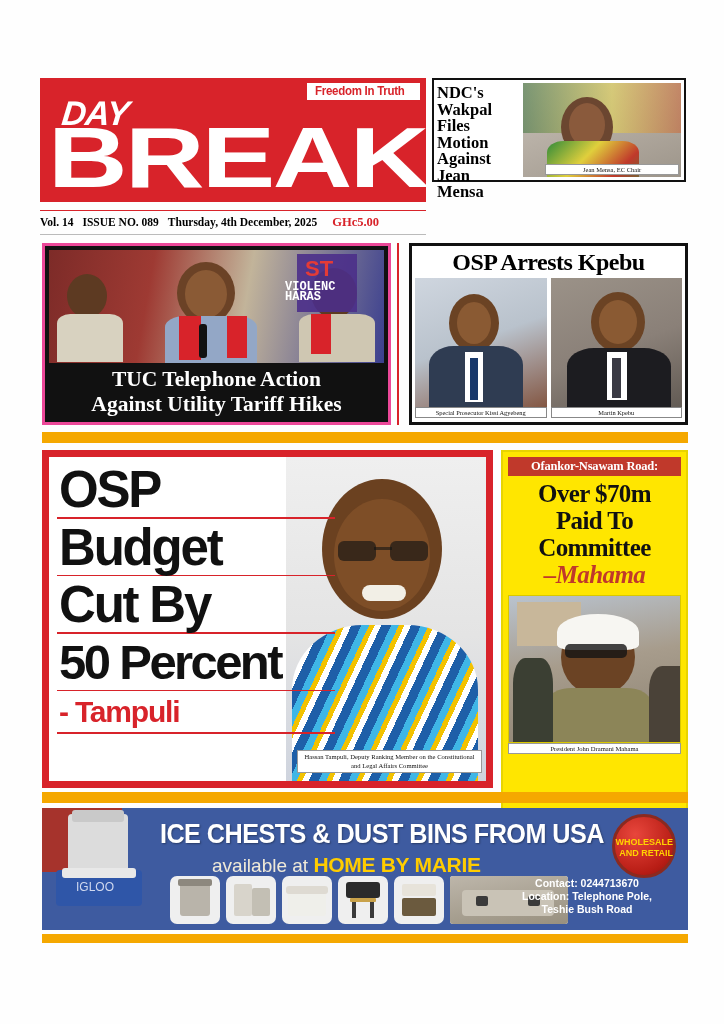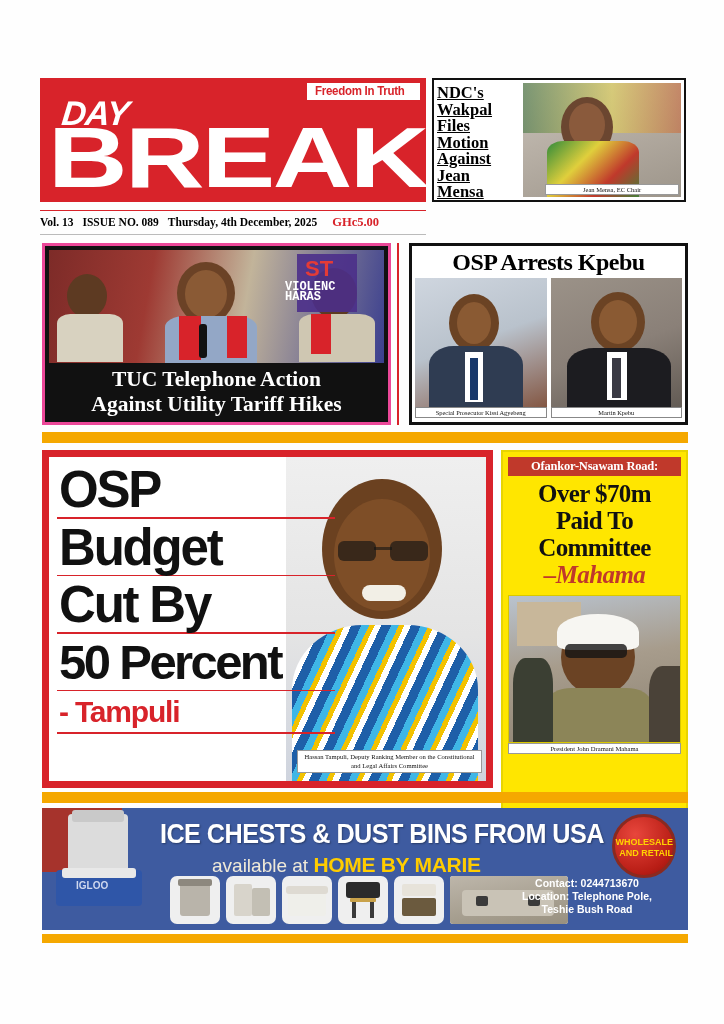--- a/index.html
+++ b/index.html
@@ -31,22 +31,22 @@
   }
   .word-break {
     position: absolute; left: 8px; top: 36px; color: #fff;
     font-family: "Liberation Sans", sans-serif; font-weight: bold;
     font-size: 86px; line-height: 86px; letter-spacing: -2px;
     transform: scaleX(1.28); transform-origin: left top;
   }
 
   
   .ndc-box {
-    width: 254px; height: 124px; border: 2.5px solid #111; background: #fff;
-    display: flex; padding: 3px; gap: 4px; text-decoration: underline;
+    width: 254px; height: 104px; border: 2.5px solid #111; background: #fff;
+    display: flex; padding: 3px; gap: 4px;
   }
   .ndc-head {
     width: 82px; font-family: "Liberation Serif", serif; font-weight: bold;
     font-size: 16.5px; line-height: 16.5px; color: #000; padding-top: 2px;
   }
   .ndc-photo {
     flex: 1; position: relative; overflow: hidden;
     background: linear-gradient(160deg,#c9c3bb 0%,#b8b0a6 40%,#9d958a 100%);
   }
   .ndc-cap {
@@ -218,21 +218,21 @@
         <div class="blob" style="left:-6px;top:-10px;width:190px;height:60px;background:linear-gradient(90deg,#2f6b3a,#e8d84e,#c0392b);border-radius:0;opacity:.55"></div>
         <div class="blob" style="left:38px;top:14px;width:52px;height:60px;background:#6b4630;"></div>
         <div class="blob" style="left:46px;top:20px;width:36px;height:44px;background:#8a5a3c;"></div>
         <div class="blob" style="left:24px;top:58px;width:92px;height:64px;background:linear-gradient(135deg,#2f8a3a 0%,#e0cf3c 35%,#c0392b 65%,#2f8a3a 100%);border-radius:18% 18% 0 0;"></div>
         <div class="ndc-cap">Jean Mensa, EC Chair</div>
       </div>
     </div>
   </div>
 
   <div class="dateline">
-    <span>Vol. 13</span>
+    <span>Vol. 14</span>
     <span>ISSUE NO. 089</span>
     <span>Thursday, 4th December, 2025</span>
     <span class="price">GHc5.00</span>
   </div>
   <div class="dateline-rule"></div>
 
   <div class="tuc">
     <div class="tuc-photo ph">
       <div class="blob" style="left:0;top:0;width:100%;height:100%;background:linear-gradient(100deg,#7d2b28 0%,#9e3a33 30%,#c2b49a 58%,#3b3f8f 100%);border-radius:0"></div>
       <div class="blob" style="left:128px;top:12px;width:58px;height:62px;background:#6b4226;"></div>
@@ -337,21 +337,21 @@
 
   <div class="band" style="top:792px"></div>
 
   <div class="ad">
     <div class="ad-cooler ph">
       <div class="blob" style="left:-10px;top:-6px;width:90px;height:70px;background:#a6332c;border-radius:0;"></div>
       <div class="blob" style="left:26px;top:6px;width:60px;height:62px;background:#dcdcdc;border-radius:4px;"></div>
       <div class="blob" style="left:30px;top:2px;width:52px;height:12px;background:#c9c9c9;border-radius:3px;"></div>
       <div class="blob" style="left:14px;top:62px;width:86px;height:36px;background:#2f56a8;border-radius:4px;"></div>
       <div class="blob" style="left:20px;top:60px;width:74px;height:10px;background:#e8e8e8;border-radius:3px;"></div>
-      <div style="position:absolute;left:34px;top:72px;color:#cfd8ef;font-family:'Liberation Sans',sans-serif;font-size:10px;font-weight:bold">IGLOO</div>
+      <div style="position:absolute;left:34px;top:72px;color:#cfd8ef;font-family:'Liberation Sans',sans-serif;font-size:12px;font-weight:normal">IGLOO</div>
     </div>
 
     <div class="ad-title">ICE CHESTS &amp; DUST BINS FROM USA</div>
     <div class="ad-sub">
       <span>available at</span>
       <b>HOME BY MARIE</b>
     </div>
 
     <div class="ad-badge">
       <div>WHOLESALE</div>

